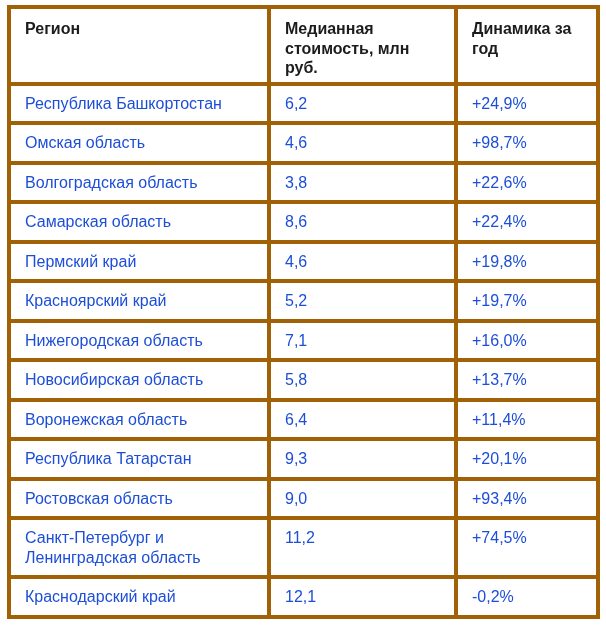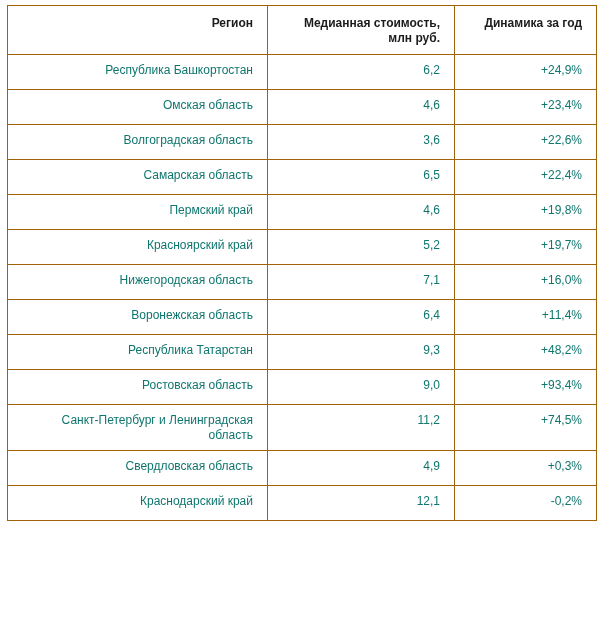--- a/index.html
+++ b/index.html
@@ -18,38 +18,38 @@
     border-collapse: collapse;
     table-layout: fixed;
     width: 589px;
     background: #ffffff;
   }
   table.data-table col.col-region { width: 260px; }
   table.data-table col.col-value  { width: 187px; }
   table.data-table col.col-change { width: 142px; }
   table.data-table th,
   table.data-table td {
-    border: 1px solid #a16207;
+    border: 4px solid #a16207;
     padding: 8px 14px 8px 14px;
     vertical-align: top;
-    text-align: right;
-    font-size: 12px;
+    text-align: left;
+    font-size: 16px;
     line-height: 1.22;
     overflow: hidden;
   }
   table.data-table th {
     font-weight: bold;
     color: #1c1c1c;
     padding-top: 10px;
     padding-bottom: 4px;
     height: 49px;
   }
   table.data-table td {
     font-weight: normal;
-    color: #0f766e;
+    color: #1d4ed8;
     height: 35px;
   }
 </style>
 </head>
 <body>
 
 <div class="table-wrap">
   <table class="data-table">
     <colgroup>
       <col class="col-region">
@@ -65,72 +65,72 @@
     </thead>
     <tbody>
         <tr>
           <td>Республика Башкортостан</td>
           <td>6,2</td>
           <td>+24,9%</td>
         </tr>
         <tr>
           <td>Омская область</td>
           <td>4,6</td>
-          <td>+23,4%</td>
+          <td>+98,7%</td>
         </tr>
         <tr>
           <td>Волгоградская область</td>
-          <td>3,6</td>
+          <td>3,8</td>
           <td>+22,6%</td>
         </tr>
         <tr>
           <td>Самарская область</td>
-          <td>6,5</td>
+          <td>8,6</td>
           <td>+22,4%</td>
         </tr>
         <tr>
           <td>Пермский край</td>
           <td>4,6</td>
           <td>+19,8%</td>
         </tr>
         <tr>
           <td>Красноярский край</td>
           <td>5,2</td>
           <td>+19,7%</td>
         </tr>
         <tr>
           <td>Нижегородская область</td>
           <td>7,1</td>
           <td>+16,0%</td>
         </tr>
         <tr>
+          <td>Новосибирская область</td>
+          <td>5,8</td>
+          <td>+13,7%</td>
+        </tr>
+        <tr>
           <td>Воронежская область</td>
           <td>6,4</td>
           <td>+11,4%</td>
         </tr>
         <tr>
           <td>Республика Татарстан</td>
           <td>9,3</td>
-          <td>+48,2%</td>
+          <td>+20,1%</td>
         </tr>
         <tr>
           <td>Ростовская область</td>
           <td>9,0</td>
           <td>+93,4%</td>
         </tr>
         <tr>
           <td>Санкт-Петербург и Ленинградская область</td>
           <td>11,2</td>
           <td>+74,5%</td>
         </tr>
         <tr>
-          <td>Свердловская область</td>
-          <td>4,9</td>
-          <td>+0,3%</td>
-        </tr>
-        <tr>
           <td>Краснодарский край</td>
           <td>12,1</td>
           <td>-0,2%</td>
         </tr>
       </tbody>
   </table>
 </div>
 
 </body></html>

